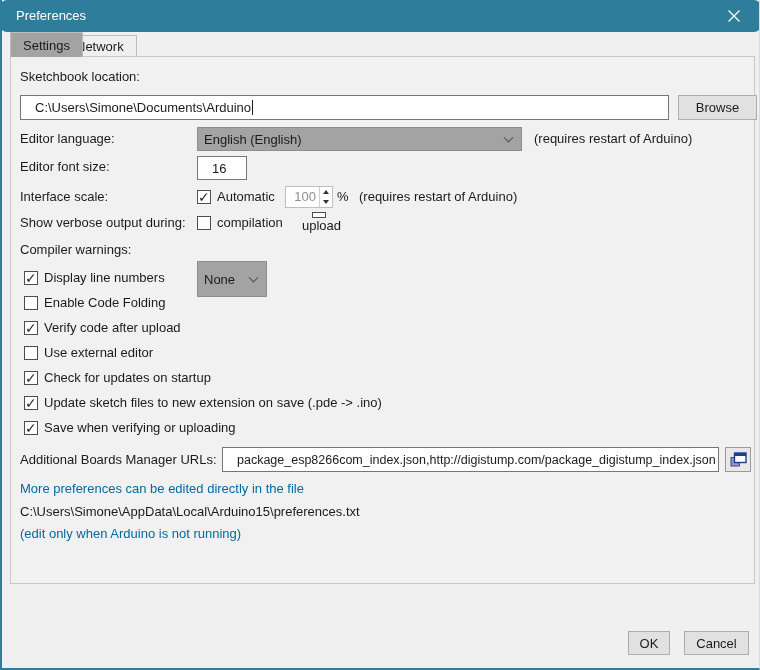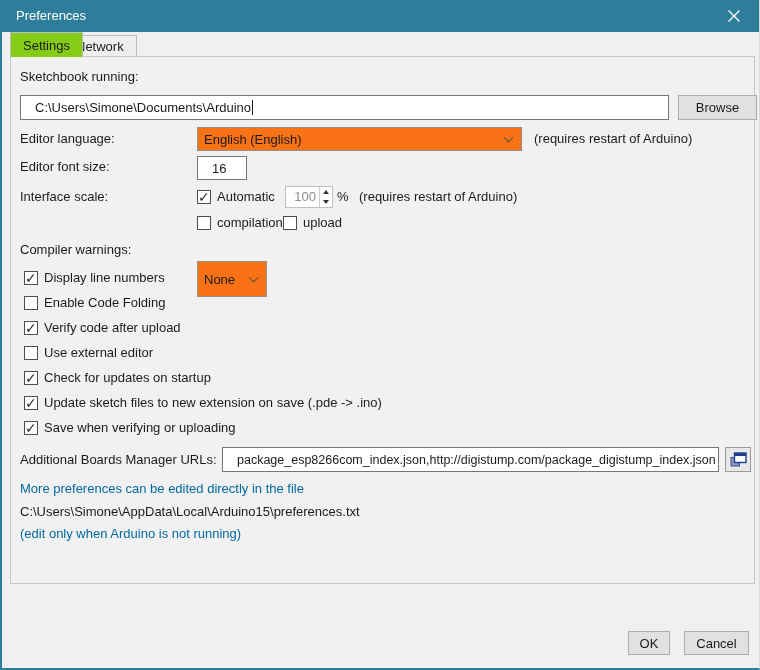--- a/index.html
+++ b/index.html
@@ -3,42 +3,42 @@
 <meta charset="utf-8">
 <style>
   * { margin:0; padding:0; box-sizing:border-box; }
   html,body { width:760px; height:670px; background:#e8e8e8; }
   body { font-family:"Liberation Sans", sans-serif; font-size:13px; color:#1b1b1b; }
 
   .window { position:relative; width:760px; height:670px; background:#f0f0f0;
             border-left:2px solid #2e7d9a; border-right:1px solid #d5dde0; border-bottom:2px solid #2e7d9a;
             overflow:hidden; }
 
-  .titlebar { position:absolute; left:-2px; top:0; width:761px; height:32px; background:#2e7d9a; }
+  .titlebar { position:absolute; left:-2px; top:0; width:761px; height:32px; background:#2e7d9a;border-radius:7px; }
   .titlebar .title { position:absolute; left:16px; top:0; line-height:32px; color:#ffffff; font-size:13px; }
   .close-btn { position:absolute; right:12px; top:0; width:30px; height:32px; display:flex; align-items:center; justify-content:center; cursor:default; }
   .close-btn svg { display:block; }
 
   .tab { position:absolute; font-size:13px; padding:0 12px; display:flex; align-items:center; }
-  .tab-active { left:8px; top:32px; height:25px; background:#84cc16; border:1px solid #bdbdbd; border-bottom:none; z-index:3; }
+  .tab-active { left:8px; top:32px; height:25px; background:#a3a3a3; border:1px solid #bdbdbd; border-bottom:none; z-index:3; }
   .tab-inactive { left:61px; top:35px; height:22px; background:#efefef; border:1px solid #bdbdbd; border-bottom:none; z-index:1; }
 
   .panel { position:absolute; left:8px; top:56px; width:745px; height:528px; background:#f1f1f1; border:1px solid #c8c8c8; z-index:2; }
 
   .abs { position:absolute; z-index:4; }
   .lbl { line-height:16px; white-space:nowrap; }
   .muted { color:#0369a1; }
 
   .textbox { background:#ffffff; border:1px solid #767676; display:flex; align-items:center; padding:0 14px; white-space:nowrap; overflow:hidden; }
   .caret { display:inline-block; width:1px; height:15px; background:#1b1b1b; margin-left:1px; }
 
   .btn { background:#e1e1e1; border:1px solid #adadad; font-family:"Liberation Sans",sans-serif; font-size:13px; color:#1b1b1b;
          display:flex; align-items:center; justify-content:center; }
 
-  .dropdown { background:#f97316; border:1px solid #8f8f8f; display:flex; align-items:center; padding:0 6px; position:relative; }
+  .dropdown { background:#a3a3a3; border:1px solid #8f8f8f; display:flex; align-items:center; padding:0 6px; position:relative; }
   .chev { position:absolute; right:9px; top:50%; width:7px; height:7px; border-right:1.4px solid #4a4a4a; border-bottom:1.4px solid #4a4a4a;
           transform:translateY(-70%) rotate(45deg); }
 
   .cb { display:inline-block; width:14px; height:14px; background:#ffffff; border:1px solid #4d4d4d; position:relative; vertical-align:middle; }
   .cb .glyph { position:absolute; left:0px; top:-2px; font-size:14px; line-height:16px; color:#2b2b2b;
                font-family:"DejaVu Sans",sans-serif; display:none; }
   .cb.checked .glyph { display:block; }
   .cbrow .cb { margin-right:6px; }
   .cbrow { display:flex; align-items:center; }
 
@@ -68,21 +68,21 @@
 
   <div class="tab tab-active">
     <span>Settings</span>
   </div>
   <div class="tab tab-inactive">
     <span>Network</span>
   </div>
 
   <div class="panel"></div>
 
-  <div class="abs lbl" style="left:18px; top:69px;">Sketchbook running:</div>
+  <div class="abs lbl" style="left:18px; top:69px;">Sketchbook location:</div>
   <div class="abs textbox" style="left:18px; top:95px; width:649px; height:25px;">
     <span>C:\Users\Simone\Documents\Arduino</span>
       <span class="caret"></span>
   </div>
   <div class="abs btn" style="left:676px; top:95px; width:79px; height:25px;">
     <span>Browse</span>
   </div>
 
   <div class="abs lbl" style="left:18px; top:131px;">Editor language:</div>
   <div class="abs dropdown" style="left:195px; top:127px; width:325px; height:24px;">
@@ -110,25 +110,26 @@
           <i class="tri-up"></i>
         </span>
       <span>
           <i class="tri-dn"></i>
         </span>
     </span>
   </div>
   <div class="abs lbl" style="left:335px; top:189px;">%</div>
   <div class="abs lbl" style="left:357px; top:189px;">(requires restart of Arduino)</div>
 
+  <div class="abs lbl" style="left:18px; top:215px;">Show verbose output during:</div>
   <div class="abs cbrow" style="left:195px; top:212px; height:22px;">
     <span class="cb"></span>
     <span class="lbl">compilation</span>
   </div>
-  <div class="abs cbrow" style="left:281px; top:212px; height:22px;">
+  <div class="abs cbrow" style="left:300px; top:212px; height:22px;flex-direction:column;">
     <span class="cb"></span>
     <span class="lbl">upload</span>
   </div>
 
   <div class="abs lbl" style="left:18px; top:242px;">Compiler warnings:</div>
   <div class="abs dropdown" style="left:195px; top:237px; width:70px; height:36px;">
     <span>None</span>
     <span class="chev"></span>
   </div>
 

